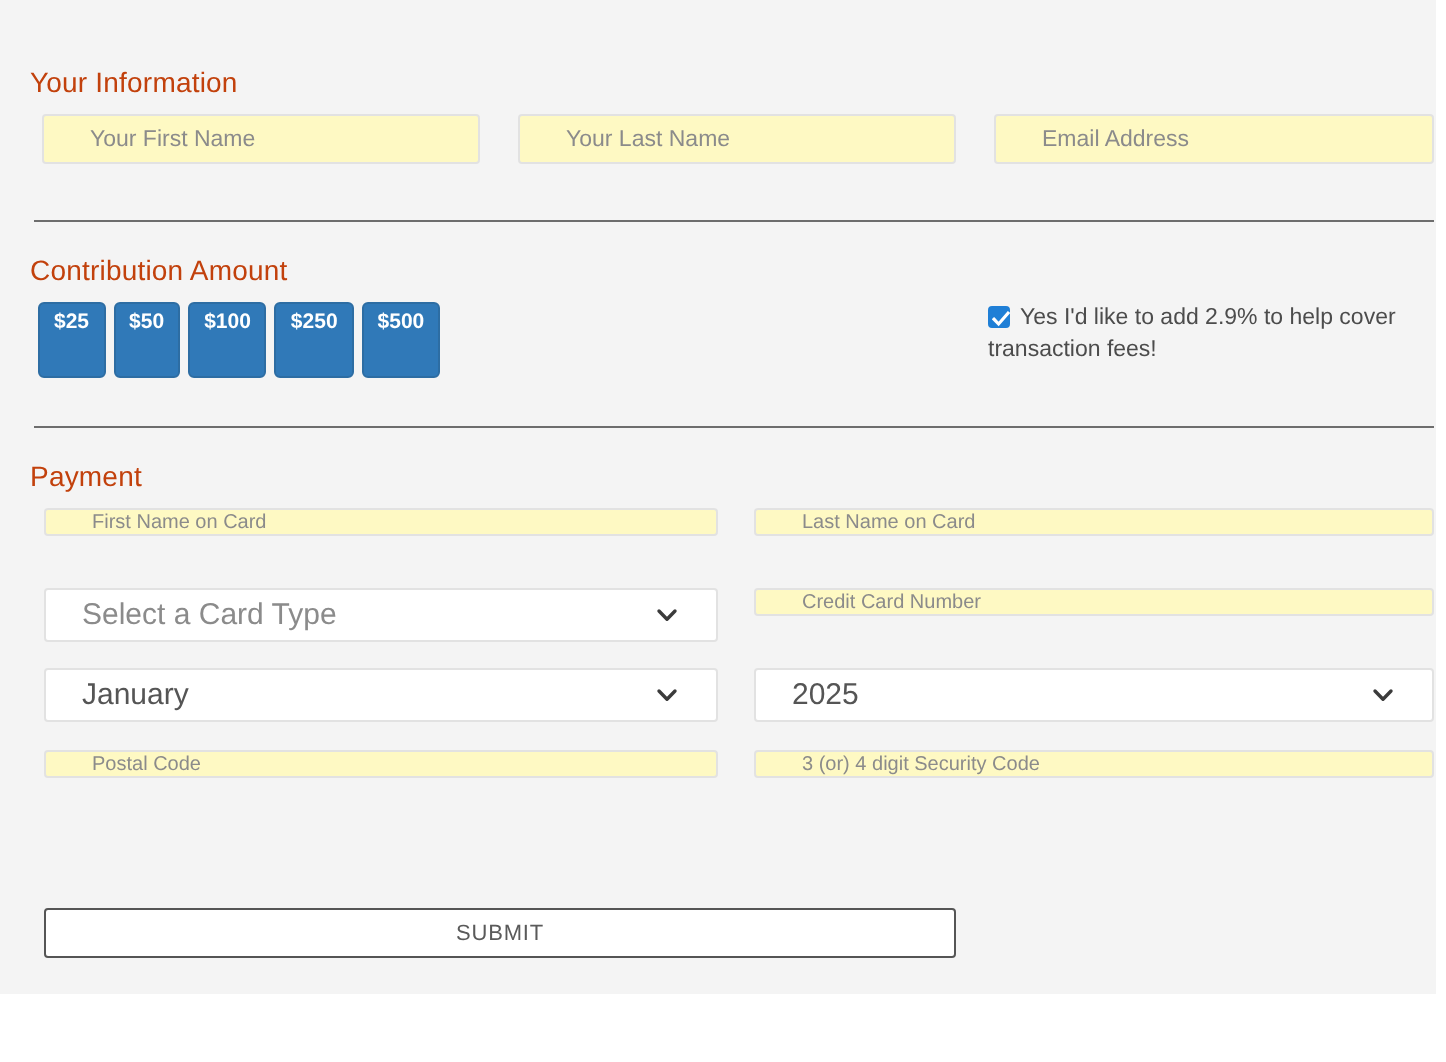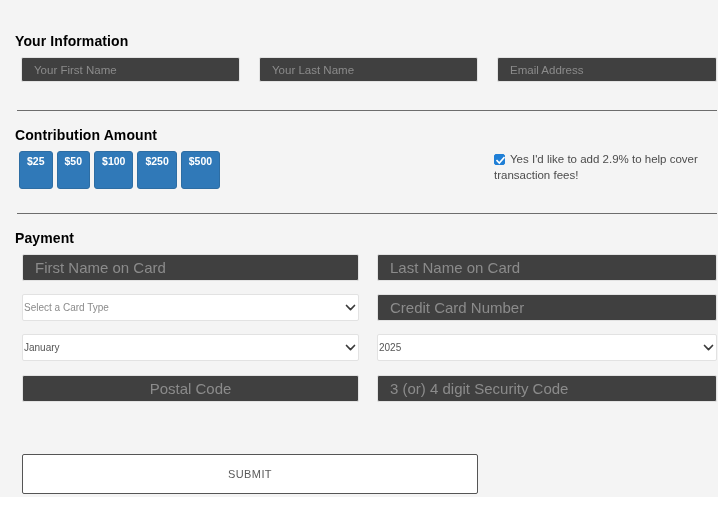--- a/index.html
+++ b/index.html
@@ -22,64 +22,64 @@
   .panel {
     position: absolute;
     left: 0; top: 0;
     width: 718px;
     height: 497px;
     background: #f4f4f4;
   }
 
   .section-title {
     position: absolute;
-    color: #000000;
+    color: #c2410c;
     font-size: 14px;
-    font-weight: bold;
+    font-weight: normal;
     letter-spacing: .1px;
     white-space: nowrap;
   }
 
   .divider {
     position: absolute;
     left: 17px;
     width: 700px;
     height: 0;
     border-top: 1px solid #6d6d6d;
   }
 
   
   .field {
     position: absolute;
-    background: #404040;
+    background: #fef9c3;
     border: 1px solid #e2e2e2;
     border-radius: 2px;
     display: flex;
     align-items: center;
-    padding: 0 12px;
+    padding: 0 23px;
     font-size: 11.5px;
     color: #8b8b8b;
     height: 25px;
     overflow: hidden;
     white-space: nowrap;
   }
-  .field.tall { height: 27px; font-size: 15px; }
+  .field.tall { height: 14px; font-size: 10px; }
   .field .val { color: #8b8b8b; }
 
   
   .select {
     position: absolute;
     background: #ffffff;
     border: 1px solid #e2e2e2;
     border-radius: 2px;
     display: flex;
     align-items: center;
     height: 27px;
-    padding: 0 1px;
-    font-size: 10px;
+    padding: 0 18px;
+    font-size: 15px;
     color: #555555;
     white-space: nowrap;
   }
   .select .sel-label { flex: 1 1 auto; overflow: hidden; }
   .select .sel-label.placeholder { color: #8b8b8b; }
   .chev {
     flex: 0 0 auto;
     width: 13px; height: 13px;
     display: block;
   }
@@ -129,21 +129,21 @@
   }
   .cb-box svg { position: absolute; left: 1px; top: 1px; }
   .cb-text { }
 
   
   .btn {
     position: absolute;
     background: #ffffff;
     border: 1px solid #555555;
     border-radius: 2px;
-    height: 40px;
+    height: 25px;
     display: flex;
     align-items: center;
     justify-content: center;
     font-size: 11px;
     color: #5a5a5a;
     letter-spacing: .4px;
     cursor: pointer;
   }
 </style>
 </head>
@@ -214,21 +214,21 @@
       <path d="M2.5 4.5 L6.5 8.6 L10.5 4.5" fill="none" stroke="#3b3b3b" stroke-width="1.7" stroke-linecap="round" stroke-linejoin="round"></path>
     </svg>
   </div>
   <div class="select" style="left:377px; top:334px; width:340px;">
     <span class="sel-label">2025</span>
     <svg class="chev" viewBox="0 0 13 13">
       <path d="M2.5 4.5 L6.5 8.6 L10.5 4.5" fill="none" stroke="#3b3b3b" stroke-width="1.7" stroke-linecap="round" stroke-linejoin="round"></path>
     </svg>
   </div>
 
-  <div class="field tall" style="left:22px; top:375px; width:337px;justify-content:center;">
+  <div class="field tall" style="left:22px; top:375px; width:337px;">
     <span class="val">Postal Code</span>
   </div>
   <div class="field tall" style="left:377px; top:375px; width:340px;">
     <span class="val">3 (or) 4 digit Security Code</span>
   </div>
 
   <div class="btn" style="left:22px; top:454px; width:456px;">SUBMIT</div>
 </div>
 
 </body></html>

